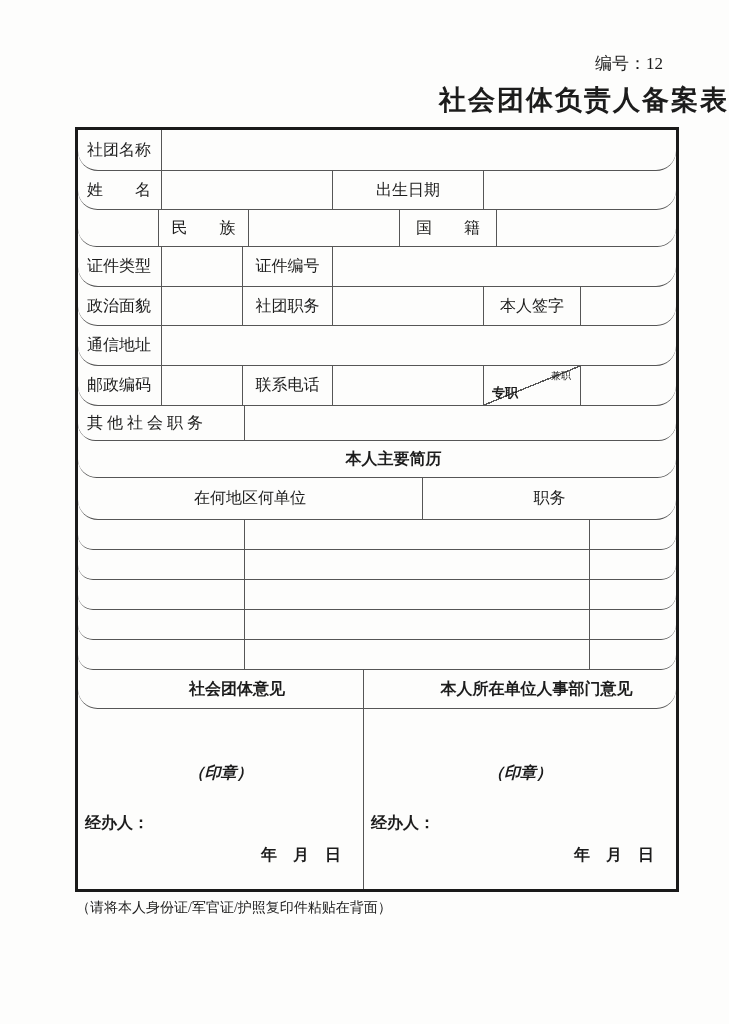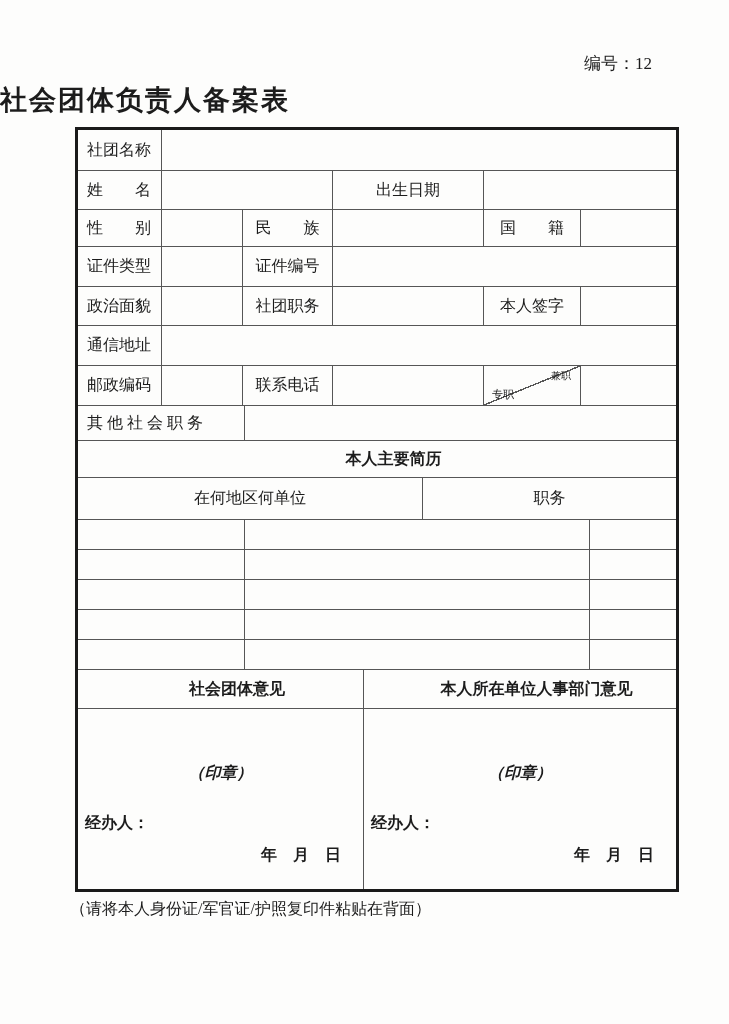--- a/index.html
+++ b/index.html
@@ -3,30 +3,30 @@
 <meta charset="utf-8">
 <style>
   * { margin:0; padding:0; box-sizing:border-box; }
   html,body { background:#ffffff; }
   .page {
     position:relative; width:729px; height:1024px;
     background:#fdfdfc;
     font-family:"Liberation Serif","DejaVu Serif",serif;
     color:#1c1c1c; overflow:hidden;
   }
-  .doc-number { position:absolute; top:52px; right:77px; font-size:17px; }
+  .doc-number { position:absolute; top:52px; right:66px; font-size:17px; }
   .title {
     position:absolute; top:82px; left:0; width:100%;
-    text-align:left; font-size:27px; font-weight:bold; letter-spacing:2px;
+    text-align:right; font-size:27px; font-weight:bold; letter-spacing:2px;
   }
   .form-table {
     position:absolute; left:75px; top:127px; width:604px;
     border:3px solid #1a1a1a;
   }
-  .row { display:flex; border-bottom:1px solid #565656; }
+  .row { display:flex; border-bottom:1px solid #565656;border-radius:20px; }
   .row:last-child { border-bottom:none; }
   .cell {
     border-right:1px solid #565656;
     display:flex; align-items:center;
     font-size:16px; overflow:hidden;
   }
   .cell:last-child { border-right:none; }
   .lbl { padding-left:9px; }
   .ctr { justify-content:center; padding-left:0; }
   .bold { font-weight:bold;padding-left:33px; }
@@ -43,27 +43,27 @@
   .wHalf { width:286px; } 
   
   .diag {
     position:relative;
     background:linear-gradient(to bottom right,
       transparent 0, transparent calc(50% - 0.7px),
       #565656 calc(50% - 0.7px), #565656 calc(50% + 0.7px),
       transparent calc(50% + 0.7px), transparent 100%);
   }
   .diag .top-right { position:absolute; top:3px; right:9px; font-size:10px; }
-  .diag .bottom-left { position:absolute; bottom:3px; left:8px; font-size:11px; }
+  .diag .bottom-left { position:absolute; bottom:3px; left:8px; font-size:13px;font-weight:bold; }
   
   .opinion-cell { position:relative; display:block; font-weight:bold; }
   .opinion-cell .seal { position:absolute; top:54px; left:0; width:100%; text-align:center;font-style:italic; }
   .opinion-cell .handler { position:absolute; top:104px; left:7px; }
   .opinion-cell .sign-date { position:absolute; top:136px; right:22px; }
-  .footer-note { position:absolute; left:70px; top:899px; font-size:16px; }
+  .footer-note { position:absolute; left:76px; top:899px; font-size:14px; }
 </style>
 </head>
 <body>
 
 <div class="page">
 
   <div class="doc-number">编号：12</div>
   <div class="title">社会团体负责人备案表</div>
 
   <div class="form-table">
@@ -74,21 +74,20 @@
     </div>
 
     <div class="row" style="height:39px">
       <div class="cell lbl wA">姓　　名</div>
       <div class="cell wBC"></div>
       <div class="cell ctr wD">出生日期</div>
       <div class="cell flexfill"></div>
     </div>
 
     <div class="row" style="height:37px">
-      <div class="cell lbl wA">性　　别</div>
       <div class="cell wB"></div>
       <div class="cell ctr wC">民　　族</div>
       <div class="cell wD"></div>
       <div class="cell ctr wE">国　　籍</div>
       <div class="cell flexfill"></div>
     </div>
 
     <div class="row" style="height:40px">
       <div class="cell lbl wA">证件类型</div>
       <div class="cell wB"></div>

